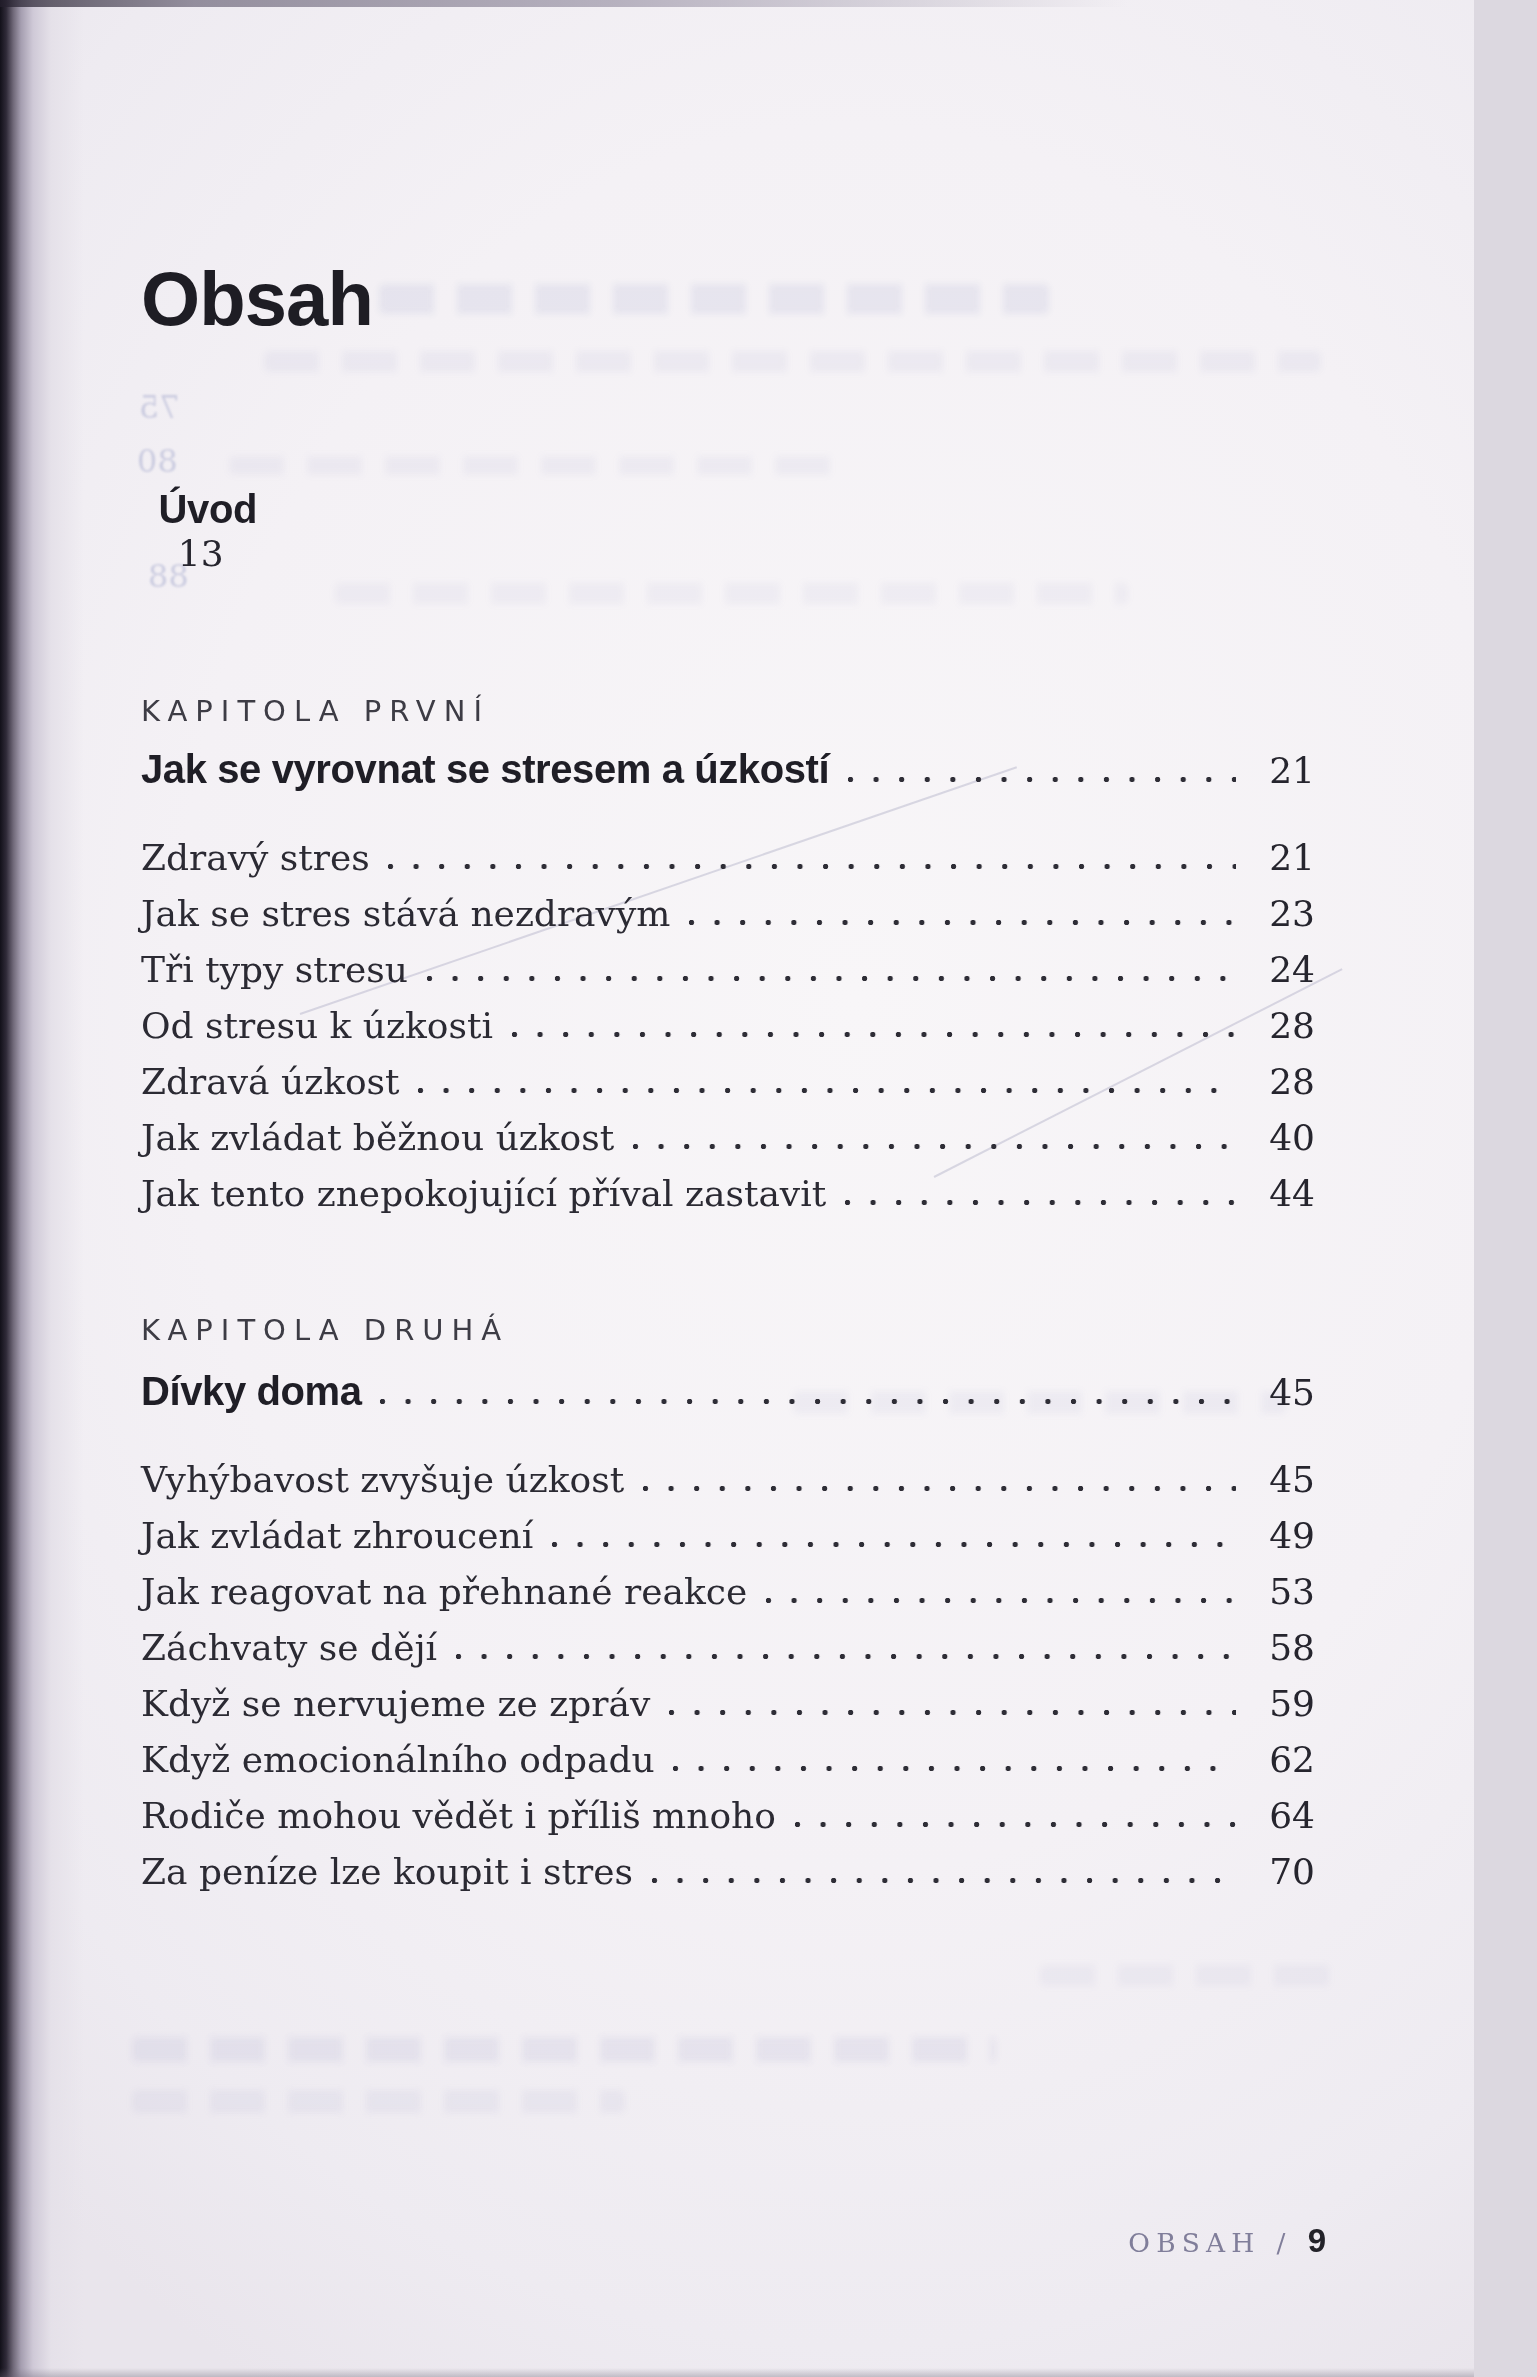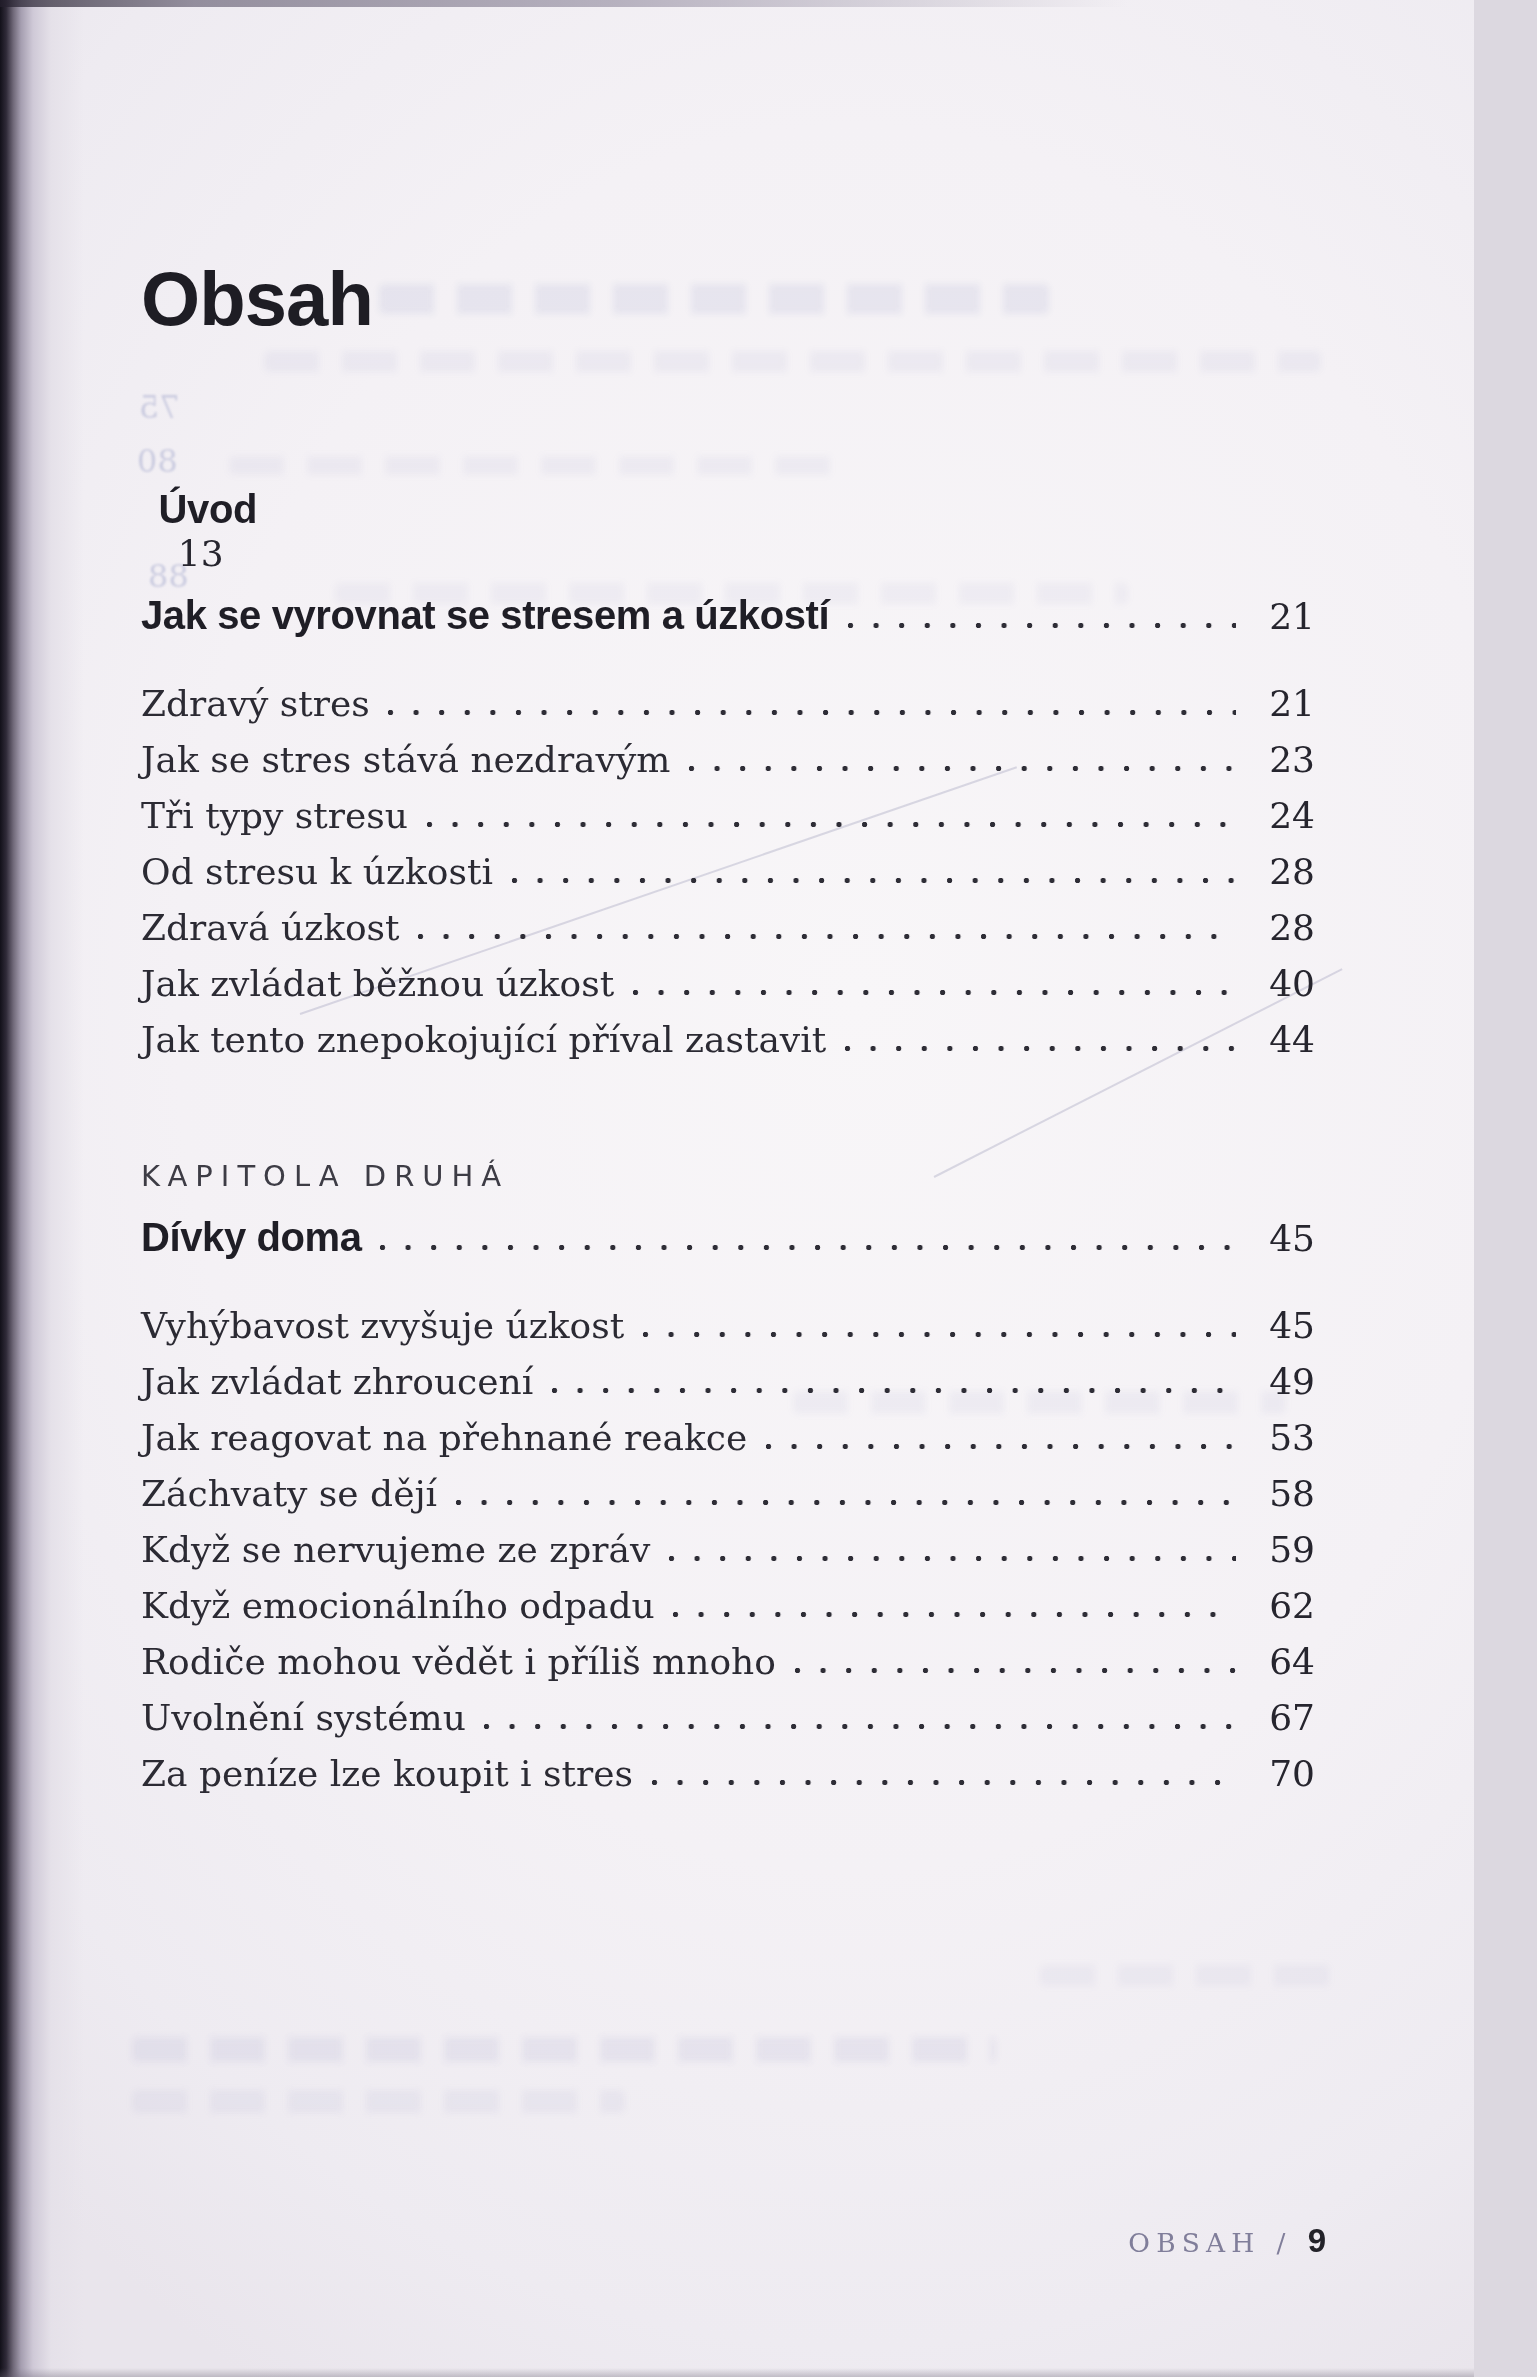--- a/index.html
+++ b/index.html
@@ -125,20 +125,21 @@
   <div class="content">
 
     <h1 class="title-main">Obsah</h1>
 
     <div class="toc-row intro-row">
       <span class="label label-bold">Úvod</span>
       <span class="leader"></span>
       <span class="pg">13</span>
     </div>
 
+    <div class="kicker kicker-1">KAPITOLA PRVNÍ</div>
 
     <div class="toc-row chapter-row">
       <span class="label label-bold">Jak se vyrovnat se stresem a úzkostí</span>
       <span class="leader"></span>
       <span class="pg">21</span>
     </div>
 
     <div class="items">
       <div class="toc-row">
         <span class="label label-serif">Zdravý stres</span>
@@ -213,25 +214,20 @@
       </div>
       <div class="toc-row">
         <span class="label label-serif">Když emocionálního odpadu</span>
         <span class="leader"></span>
         <span class="pg">62</span>
       </div>
       <div class="toc-row">
         <span class="label label-serif">Rodiče mohou vědět i příliš mnoho</span>
         <span class="leader"></span>
         <span class="pg">64</span>
-      </div>
-      <div class="toc-row">
-        <span class="label label-serif">Uvolnění systému</span>
-        <span class="leader"></span>
-        <span class="pg">67</span>
       </div>
       <div class="toc-row">
         <span class="label label-serif">Za peníze lze koupit i stres</span>
         <span class="leader"></span>
         <span class="pg">70</span>
       </div>
     </div>
 
   </div>
 

